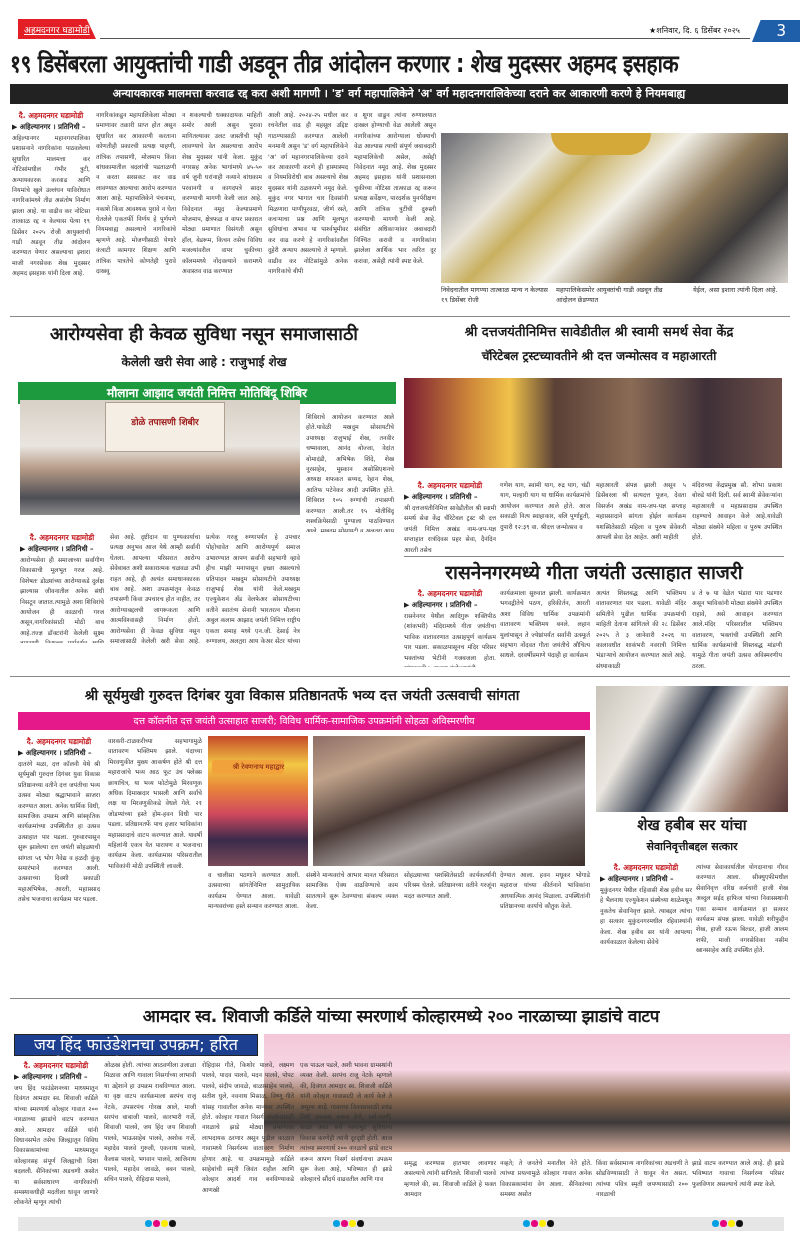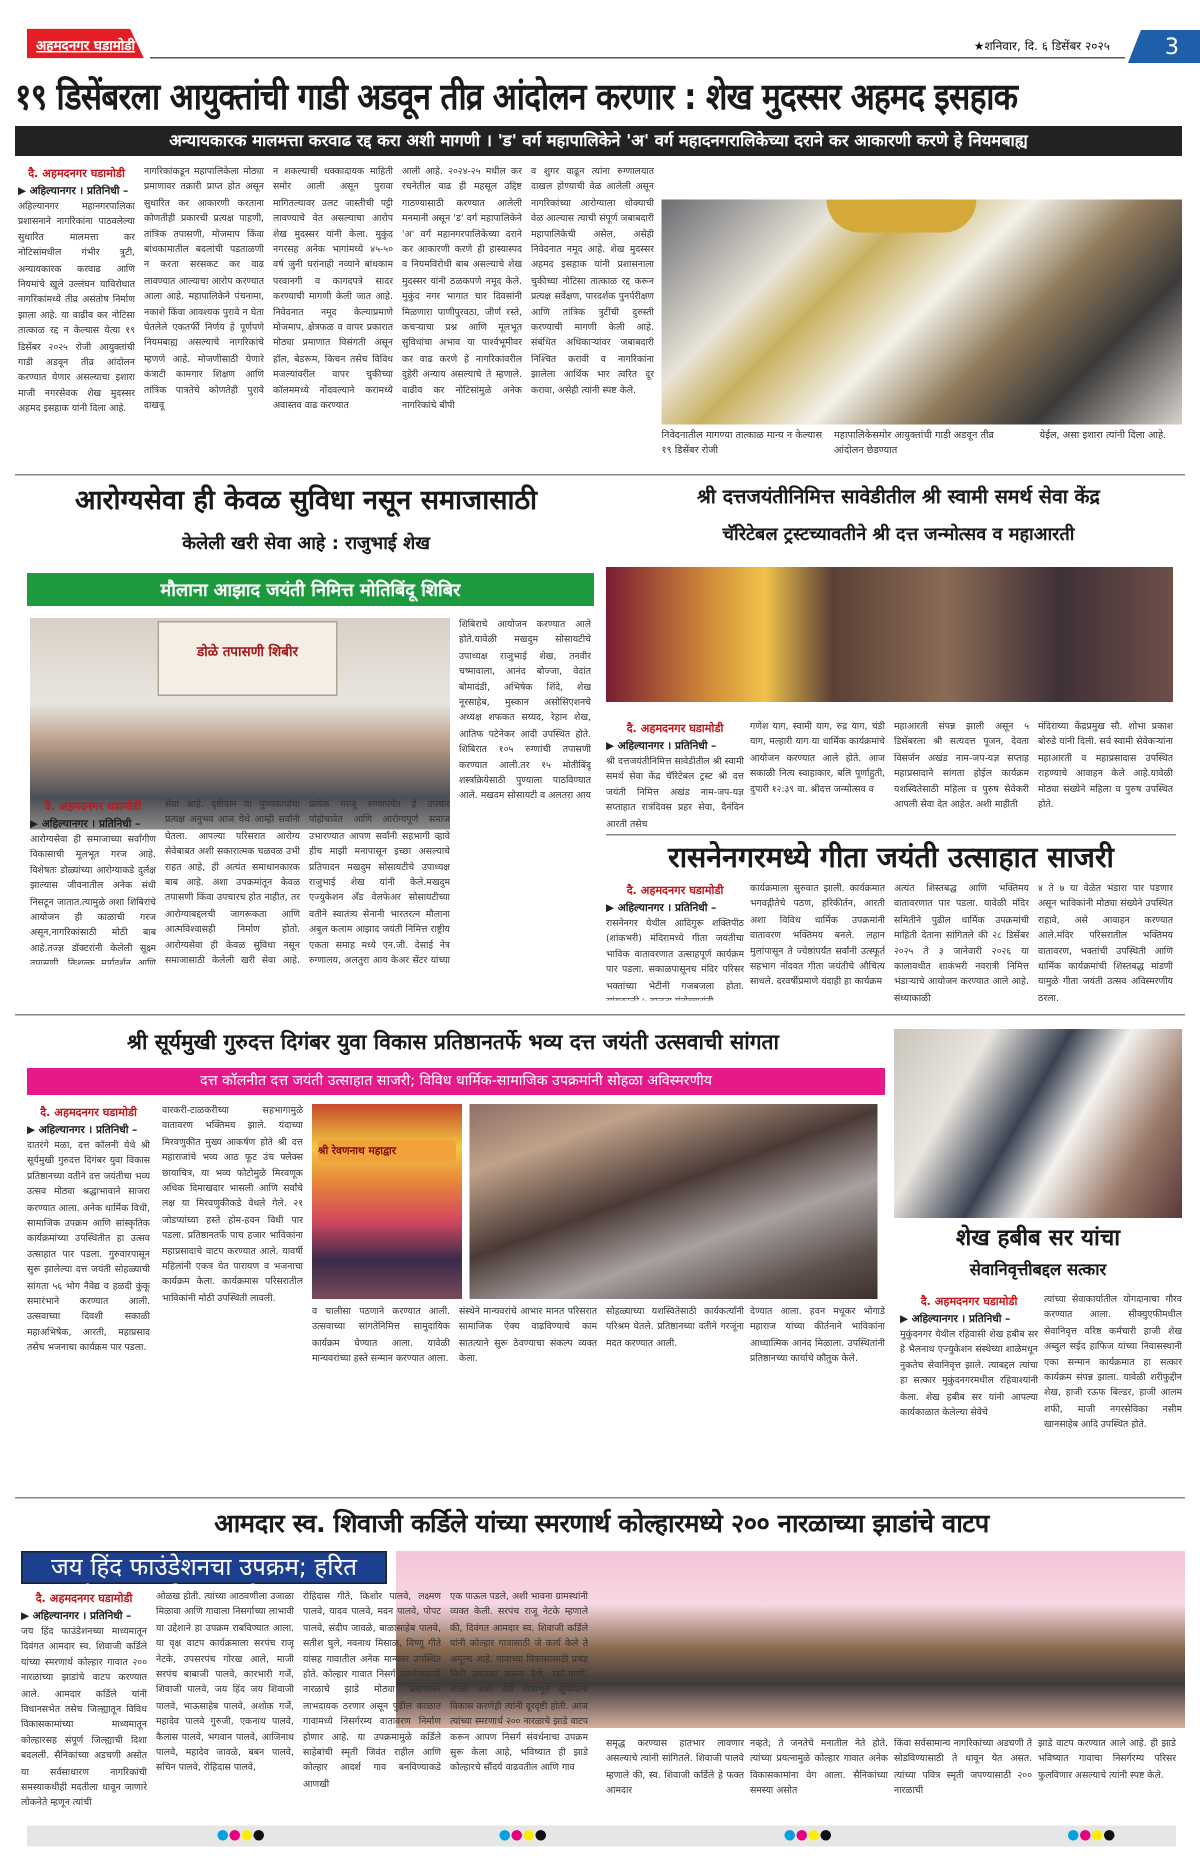--- a/index.html
+++ b/index.html
@@ -1,19 +1,19 @@
 <!DOCTYPE html>
 <html><head>
 <meta charset="utf-8">
 <style>
 *{box-sizing:border-box;margin:0;padding:0}
 body{width:800px;height:1248px;background:#fff;font-family:"DejaVu Sans",sans-serif;color:#222;position:relative;overflow:hidden}
 .abs{position:absolute}
 .masthead{left:18px;top:19px;width:78px;height:20px;background:#e31e24;clip-path:polygon(0 0,88% 0,100% 100%,0 100%)}
-.masthead span{color:#fff;font-size:9px;font-weight:bold;text-decoration:underline;display:block;padding:4px 0 0 6px;white-space:nowrap}
+.masthead span{color:#fff;font-size:9px;font-weight:normal;text-decoration:underline;display:block;padding:4px 0 0 6px;white-space:nowrap}
 .topline{left:100px;top:38px;width:650px;height:1px;background:#555}
 .dateline{right:60px;top:24px;font-size:8px;color:#111}
 .pagenum{right:0;top:20px;width:48px;height:22px;background:#1f5ea8;clip-path:polygon(18% 0,100% 0,100% 100%,0 100%);color:#fff;font-size:15px;text-align:right;padding-right:14px;line-height:22px}
 .h1{left:10px;top:46px;width:780px;font-size:21px;font-weight:bold;color:#1a1a1a;letter-spacing:-0.5px;white-space:nowrap;line-height:32px;transform:scaleY(1.15);transform-origin:left top}
 .subbar{left:10px;top:84px;width:778px;height:20px;background:#222;color:#fff;font-size:11px;text-align:center;line-height:20px;font-weight:bold}
 .col{font-size:6.2px;line-height:10.4px;color:#333;text-align:justify;overflow:hidden}
 .byline{color:#c4161c;font-weight:bold;font-size:7.5px;text-align:center;line-height:12px}
 .place{font-weight:bold;font-size:7px;line-height:11px}
 .photo{overflow:hidden}
 .caption{font-size:6.5px;line-height:10px;color:#333}
@@ -54,21 +54,21 @@
 </div>
 <div class="abs caption" style="left:441px;top:285px;width:108px">निवेदनातील मागण्या तात्काळ मान्य न केल्यास १९ डिसेंबर रोजी</div>
 <div class="abs caption" style="left:556px;top:285px;width:108px">महापालिकेसमोर आयुक्तांची गाडी अडवून तीव्र आंदोलन छेडण्यात</div>
 <div class="abs caption" style="left:693px;top:285px;width:95px">येईल, असा इशारा त्यांनी दिला आहे.</div>
 
 <div class="abs rule" style="left:10px;top:316px;width:780px"></div>
 
 <div class="abs h2" style="left:14px;top:320px;width:380px;font-size:18px;line-height:28px">आरोग्यसेवा ही केवळ सुविधा नसून समाजासाठी</div>
 <div class="abs h2" style="left:14px;top:348px;width:380px;font-size:12px;line-height:28px">केलेली खरी सेवा आहे : राजुभाई शेख</div>
 <div class="abs greenbar" style="left:18px;top:382px;width:378px;height:22px;font-size:12px;line-height:22px">मौलाना आझाद जयंती निमित्त मोतिबिंदू शिबिर</div>
-<div class="abs photo" style="left:20px;top:412px;width:280px;height:141px;background:linear-gradient(180deg,#d8d0c6 0%,#e9e5df 40%,#b59a86 60%,#4d4e55 85%,#8b8b8b 100%)">
+<div class="abs photo" style="left:20px;top:400px;width:280px;height:115px;background:linear-gradient(180deg,#d8d0c6 0%,#e9e5df 40%,#b59a86 60%,#4d4e55 85%,#8b8b8b 100%)">
   <div style="position:absolute;left:85px;top:2px;width:120px;height:50px;background:#f4eee4;border:1px solid #b0a090">
     <div style="color:#a01c1c;font-weight:bold;font-size:9px;text-align:center;margin-top:12px">डोळे तपासणी शिबीर</div>
   </div>
 </div>
 <div class="abs col" style="left:306px;top:412px;width:88px;height:120px">शिबिराचे आयोजन करण्यात आले होते.यावेळी मखदुम सोसायटीचे उपाध्यक्ष राजुभाई शेख, तनवीर चष्मावाला, आनंद बोज्जा, वेदांत बोमादंडी, अभिषेक शिंदे, शेख नूरसाहेब, मुस्कान असोसिएशनचे अध्यक्ष शफकत सय्यद, रेहान शेख, आतिफ पटेनेकर आदी उपस्थित होते. शिबिरात १०५ रुग्णांची तपासणी करण्यात आली.तर १५ मोतीबिंदू शस्त्रक्रियेसाठी पुण्याला पाठविण्यात आले. मखदुम सोसायटी व अलतुरा आय केअर सेंटर तर्फे नियमित मोतीबिंदू शिबिर मुकुंदनगर मध्ये आयोजित केल्याबद्दल रुग्णांनी आभार मानले.व हे सातत्य नियमित ठेवण्याचे निवेदन केले. प्रास्तविक करताना अलतुरा आय केअर सेंटरचे तनवीर चष्मावाला यांनी वर्षभर असे शिबिर आयोजित करण्याचे मान्य करून डोळ्यांची रक्षा व उपाय बाबतत मार्गदर्शन केले. मुस्कानचे शफकत सय्यद यांनी केले.आभार आबीद खान यांनी मानले.</div>
 <div class="abs" style="left:20px;top:532px;width:84px">
   <div class="byline">दै. अहमदनगर घडामोडी</div>
   <div class="place"><span>▶ </span><span>अहिल्यानगर । प्रतिनिधी –</span></div>
   <div class="col" style="height:88px">आरोग्यसेवा ही समाजाच्या सर्वांगीण विकासाची मूलभूत गरज आहे. विशेषतः डोळ्यांच्या आरोग्याकडे दुर्लक्ष झाल्यास जीवनातील अनेक संधी निसटून जातात.त्यामुळे अशा शिबिरांचे आयोजन ही काळाची गरज असून,नागरिकांसाठी मोठी बाब आहे.तज्ज्ञ डॉक्टरांनी केलेली सूक्ष्म तपासणी, निःशुल्क मार्गदर्शन आणि गरजू रुग्णांना उपलब्ध करून दिलेल्या मोफत शस्त्रक्रिया ही समाजाप्रती मोठी</div>
 </div>
@@ -102,21 +102,21 @@
 
 <div class="abs h2" style="left:12px;top:680px;width:580px;font-size:14px;line-height:30px">श्री सूर्यमुखी गुरुदत्त दिगंबर युवा विकास प्रतिष्ठानतर्फे भव्य दत्त जयंती उत्सवाची सांगता</div>
 <div class="abs pinkbar" style="left:18px;top:712px;width:572px;height:18px;font-size:9.5px;line-height:18px">दत्त कॉलनीत दत्त जयंती उत्साहात साजरी; विविध धार्मिक-सामाजिक उपक्रमांनी सोहळा अविस्मरणीय</div>
 <div class="abs" style="left:18px;top:736px;width:82px">
   <div class="byline">दै. अहमदनगर घडामोडी</div>
   <div class="place"><span>▶ </span><span>अहिल्यानगर । प्रतिनिधी –</span></div>
   <div class="col" style="height:244px">दातरंगे मळा, दत्त कॉलनी येथे श्री सूर्यमुखी गुरुदत्त दिगंबर युवा विकास प्रतिष्ठानच्या वतीने दत्त जयंतीचा भव्य उत्सव मोठ्या श्रद्धाभावाने साजरा करण्यात आला. अनेक धार्मिक विधी, सामाजिक उपक्रम आणि सांस्कृतिक कार्यक्रमांच्या उपस्थितीत हा उत्सव उत्साहात पार पडला. गुरुवारपासून सुरू झालेल्या दत्त जयंती सोहळ्याची सांगता ५६ भोग नैवेद्य व हळदी कुंकू समारंभाने करण्यात आली. उत्सवाच्या दिवशी सकाळी महाअभिषेक, आरती, महाप्रसाद तसेच भजनाचा कार्यक्रम पार पडला.</div>
 </div>
 <div class="abs col" style="left:108px;top:736px;width:94px;height:258px">वारकरी-टाळकरीच्या सहभागामुळे वातावरण भक्तिमय झाले. यंदाच्या मिरवणुकीत मुख्य आकर्षण होते श्री दत्त महाराजांचे भव्य आठ फूट उंच फ्लेक्स छायाचित्र, या भव्य फोटोमुळे मिरवणूक अधिक दिमाखदार भासली आणि सर्वांचे लक्ष या मिरवणुकीकडे वेधले गेले. २१ जोडप्यांच्या हस्ते होम-हवन विधी पार पडला. प्रतिष्ठानतर्फे पाच हजार भाविकांना महाप्रसादाचे वाटप करण्यात आले. यावर्षी महिलांनी एकत्र येत पारायण व भजनाचा कार्यक्रम केला. कार्यक्रमास परिसरातील भाविकांनी मोठी उपस्थिती लावली.</div>
 <div class="abs photo" style="left:208px;top:736px;width:100px;height:130px;background:linear-gradient(180deg,#c64a2a 0%,#f2c843 22%,#e8853a 40%,#d1485e 60%,#3a2a4a 80%,#7a4a5a 100%)">
-  <div style="position:absolute;left:4px;top:24px;width:92px;height:14px;background:#f2a23a;color:#7a1010;font-size:7px;font-weight:bold;text-align:left;line-height:14px;border-radius:3px">श्री रेवणनाथ महाद्वार</div>
+  <div style="position:absolute;left:4px;top:24px;width:72px;height:14px;background:#f2a23a;color:#7a1010;font-size:7px;font-weight:normal;text-align:right;line-height:14px;border-radius:3px">श्री रेवणनाथ महाद्वार</div>
 </div>
 <div class="abs photo" style="left:313px;top:736px;width:272px;height:130px;background:linear-gradient(160deg,#8f6e66 0%,#c0a28a 20%,#4a3a36 45%,#a8a1a0 65%,#5e524e 85%,#3c2f2c 100%)"></div>
 <div class="abs col" style="left:208px;top:870px;width:92px;height:124px">व चालीसा पठणाने करण्यात आली. उत्सवाच्या सांगतेनिमित्त सामुदायिक कार्यक्रम घेण्यात आला. यावेळी मान्यवरांच्या हस्ते सन्मान करण्यात आला.</div>
 <div class="abs col" style="left:306px;top:870px;width:92px;height:124px">संस्थेने मान्यवरांचे आभार मानत परिसरात सामाजिक ऐक्य वाढविण्याचे काम सातत्याने सुरू ठेवण्याचा संकल्प व्यक्त केला.</div>
 <div class="abs col" style="left:404px;top:870px;width:92px;height:124px">सोहळ्याच्या यशस्वितेसाठी कार्यकर्त्यांनी परिश्रम घेतले. प्रतिष्ठानच्या वतीने गरजूंना मदत करण्यात आली.</div>
 <div class="abs col" style="left:500px;top:870px;width:90px;height:124px">देण्यात आला. हवन मधूकर भोगाडे महाराज यांच्या कीर्तनाने भाविकांना आध्यात्मिक आनंद मिळाला. उपस्थितांनी प्रतिष्ठानच्या कार्याचे कौतुक केले.</div>
 
 <div class="abs photo" style="left:596px;top:686px;width:192px;height:126px;background:linear-gradient(120deg,#c9c4ba 0%,#eae6df 25%,#3a4252 45%,#f4f2ee 60%,#9a7a6a 80%,#5a3a3a 100%)"></div>
 <div class="abs h2" style="left:596px;top:814px;width:192px;font-size:15px;line-height:22px">शेख हबीब सर यांचा</div>
 <div class="abs h2" style="left:596px;top:836px;width:192px;font-size:11px;line-height:22px">सेवानिवृत्तीबद्दल सत्कार</div>

